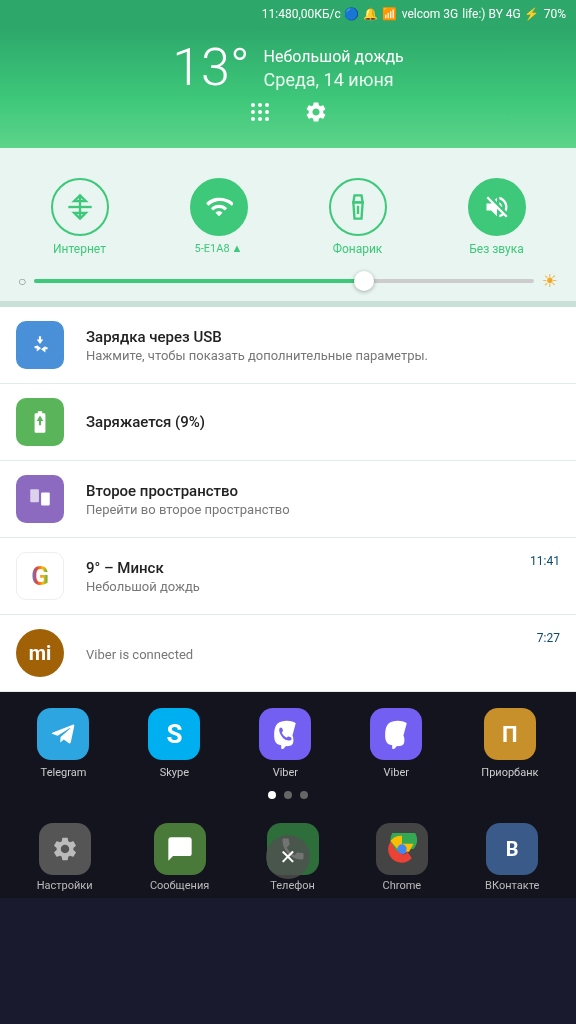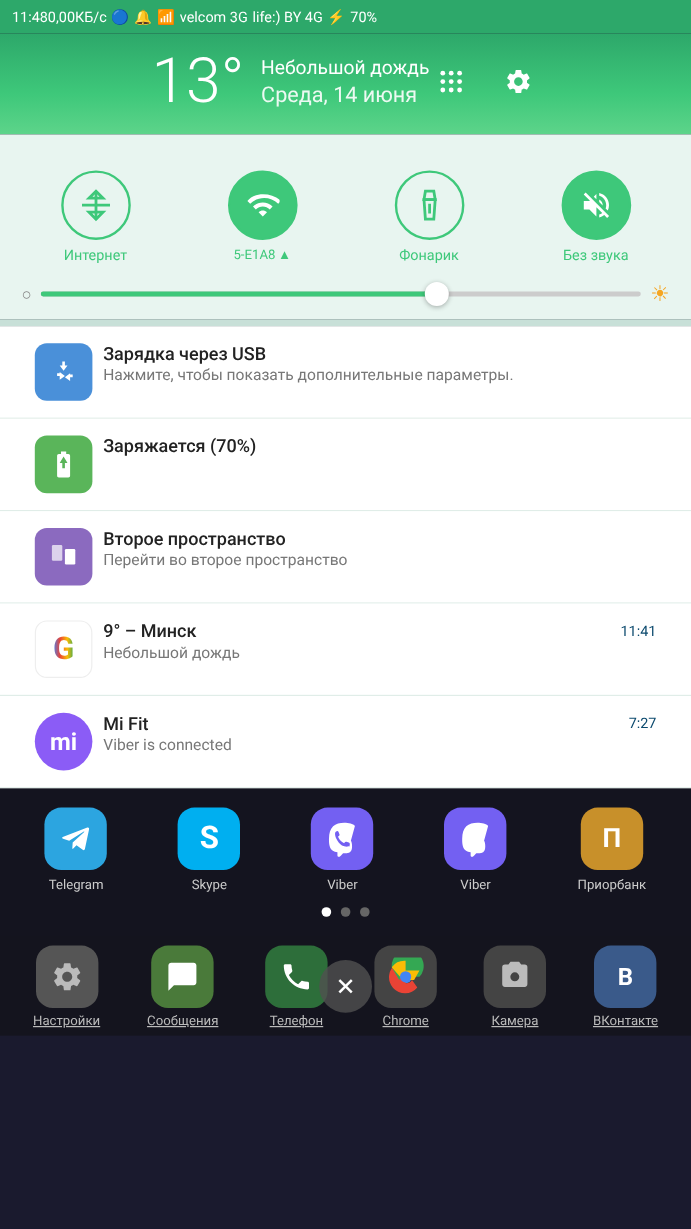--- a/index.html
+++ b/index.html
@@ -11,36 +11,37 @@
       overflow: hidden;
       background: #1a1a2e;
     }
 
     
     .status-bar {
       background: #2da86a;
       height: 28px;
       display: flex;
       align-items: center;
-      justify-content: flex-start;
+      justify-content: flex-end;
       padding: 0 10px;
       color: white;
       font-size: 12px;
     }
     .status-bar-left { display: flex; align-items: center; gap: 4px; }
     .status-bar-right { display: flex; align-items: center; gap: 4px; }
 
     
     .weather-header {
       background: linear-gradient(180deg, #2da86a 0%, #3ec87a 60%, #5dd48a 100%);
       padding: 14px 20px 18px 20px;
       display: flex;
       align-items: center;
-      justify-content: center;
+      justify-content: flex-start;
       color: white;
+      flex-direction: column;
     }
     .weather-info { display: flex; align-items: center; gap: 14px; }
     .temperature { font-size: 52px; font-weight: 300; line-height: 1; }
     .weather-desc { font-size: 16px; font-weight: 400; }
     .weather-date { font-size: 18px; opacity: 0.9; margin-top: 3px; }
     .weather-icons { display: flex; gap: 20px; align-items: center; }
     .weather-icon-btn {
       width: 36px; height: 36px;
       display: flex; align-items: center; justify-content: center;
       color: white; font-size: 22px; cursor: pointer;
@@ -130,38 +131,38 @@
       background: #c8e0d8;
     }
 
     
     .notifications {
       background: #f0f8f5;
       flex: 1;
     }
     .notif-item {
       display: flex;
-      align-items: flex-start;
-      padding: 14px 29px;
+      align-items: center;
+      padding: 14px 16px;
       border-bottom: 1px solid #e0ede8;
-      gap: 9px;
+      gap: 22px;
       background: white;
     }
     .notif-icon {
       width: 48px; height: 48px;
       border-radius: 10px;
       display: flex; align-items: center; justify-content: center;
       font-size: 24px;
       flex-shrink: 0;
     }
     .notif-icon.usb { background: #4a90d9; color: white; }
     .notif-icon.battery { background: #5ab55a; color: white; }
     .notif-icon.dual { background: #8b6abf; color: white; }
     .notif-icon.google { background: white; border: 1px solid #eee; }
-    .notif-icon.mifit { background: #8b5cf6; color: white; border-radius: 50%; }
+    .notif-icon.mifit { background: #a16207; color: white; border-radius: 50%; }
     .notif-content { flex: 1; min-width: 0; }
     .notif-title { font-size: 15px; color: #222; font-weight: 500; }
     .notif-desc { font-size: 13px; color: #777; margin-top: 2px; }
     .notif-time { font-size: 12px; color: #0c4a6e; align-self: flex-start; margin-top: 2px; }
 
     
     .app-drawer {
       background: rgba(20, 20, 30, 0.92);
       padding: 16px 0 8px 0;
     }
@@ -238,21 +239,20 @@
     }
     .dock-icon {
       width: 52px; height: 52px;
       border-radius: 14px;
       display: flex; align-items: center; justify-content: center;
       font-size: 26px;
     }
     .dock-label {
       font-size: 11px;
       color: #bbb;
-      text-decoration: underline;
     }
 
     
     .g-logo {
       font-size: 28px;
       font-weight: bold;
       background: linear-gradient(to right, #4285f4, #ea4335, #fbbc05, #34a853);
       -webkit-background-clip: text;
       -webkit-text-fill-color: transparent;
     }
@@ -381,21 +381,21 @@
     </div>
   </div>
 
   <div class="notif-item">
     <div class="notif-icon battery">
       <svg width="26" height="26" viewBox="0 0 24 24" fill="white">
         <path d="M15.67 4H14V2h-4v2H8.33C7.6 4 7 4.6 7 5.33v15.33C7 21.4 7.6 22 8.33 22h7.33c.74 0 1.34-.6 1.34-1.33V5.33C17 4.6 16.4 4 15.67 4zm-1.67 7h-1v4h-2v-4H9l3-5 3 5z"></path>
       </svg>
     </div>
     <div class="notif-content">
-      <div class="notif-title">Заряжается (70%)</div>
+      <div class="notif-title">Заряжается (9%)</div>
     </div>
   </div>
 
   <div class="notif-item">
     <div class="notif-icon dual">
       <svg width="26" height="26" viewBox="0 0 24 24" fill="white">
         <rect x="3" y="3" width="8" height="12" rx="1" fill="white" opacity="0.7"></rect>
         <rect x="13" y="6" width="8" height="12" rx="1" fill="white"></rect>
       </svg>
     </div>
@@ -414,21 +414,20 @@
       <div class="notif-desc">Небольшой дождь</div>
     </div>
     <div class="notif-time">11:41</div>
   </div>
 
   <div class="notif-item">
     <div class="notif-icon mifit">
       <span style="color:white;font-size:20px;font-weight:bold;">mi</span>
     </div>
     <div class="notif-content">
-      <div class="notif-title">Mi Fit</div>
       <div class="notif-desc">Viber is connected</div>
     </div>
     <div class="notif-time">7:27</div>
   </div>
 
 </div>
 
 <div class="app-drawer">
   <div class="app-row">
 
@@ -521,28 +520,20 @@
           <circle cx="12" cy="12" r="4" fill="#4285f4"></circle>
           <path d="M12 8h8.66a10 10 0 1 0-1.34 10.66L16 14a4 4 0 0 1-4 2z" fill="#ea4335"></path>
           <path d="M3.34 6L8 14a4 4 0 0 1 4-2h8.66A10 10 0 1 0 3.34 6z" fill="#34a853"></path>
           <path d="M12 8h8.66l-3.34 6H12a4 4 0 0 1-3.46-2L3.34 6A10 10 0 0 1 12 2z" fill="#fbbc05"></path>
           <circle cx="12" cy="12" r="3.5" fill="#4285f4"></circle>
         </svg>
       </div>
       <span class="dock-label">Chrome</span>
     </div>
 
-    <div class="dock-item">
-      <div class="dock-icon" style="background:#444;border-radius:14px;">
-        <svg width="28" height="28" viewBox="0 0 24 24" fill="#bbb">
-          <path d="M12 15.2A3.2 3.2 0 1 1 15.2 12 3.2 3.2 0 0 1 12 15.2zm7-12h-2.46l-1.46-2h-6.16l-1.46 2H5a2 2 0 0 0-2 2v12a2 2 0 0 0 2 2h14a2 2 0 0 0 2-2V5.2A2 2 0 0 0 19 3.2z"></path>
-        </svg>
-      </div>
-      <span class="dock-label">Камера</span>
-    </div>
 
     <div class="dock-item">
       <div class="dock-icon" style="background:#3a5a8a;border-radius:14px;">
         <span style="color:white;font-size:20px;font-weight:bold;">В</span>
       </div>
       <span class="dock-label">ВКонтакте</span>
     </div>
 
   </div>
 </div>

